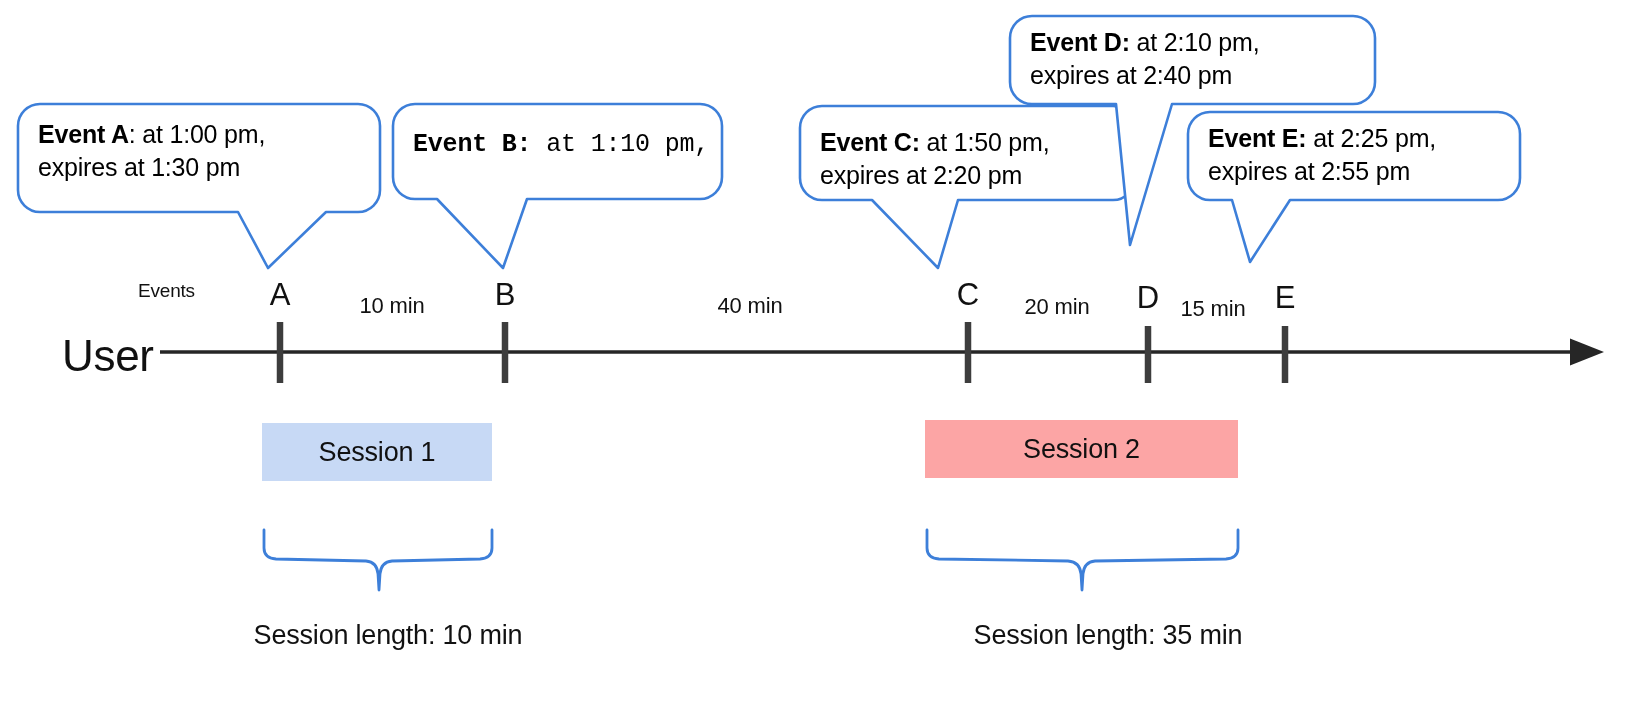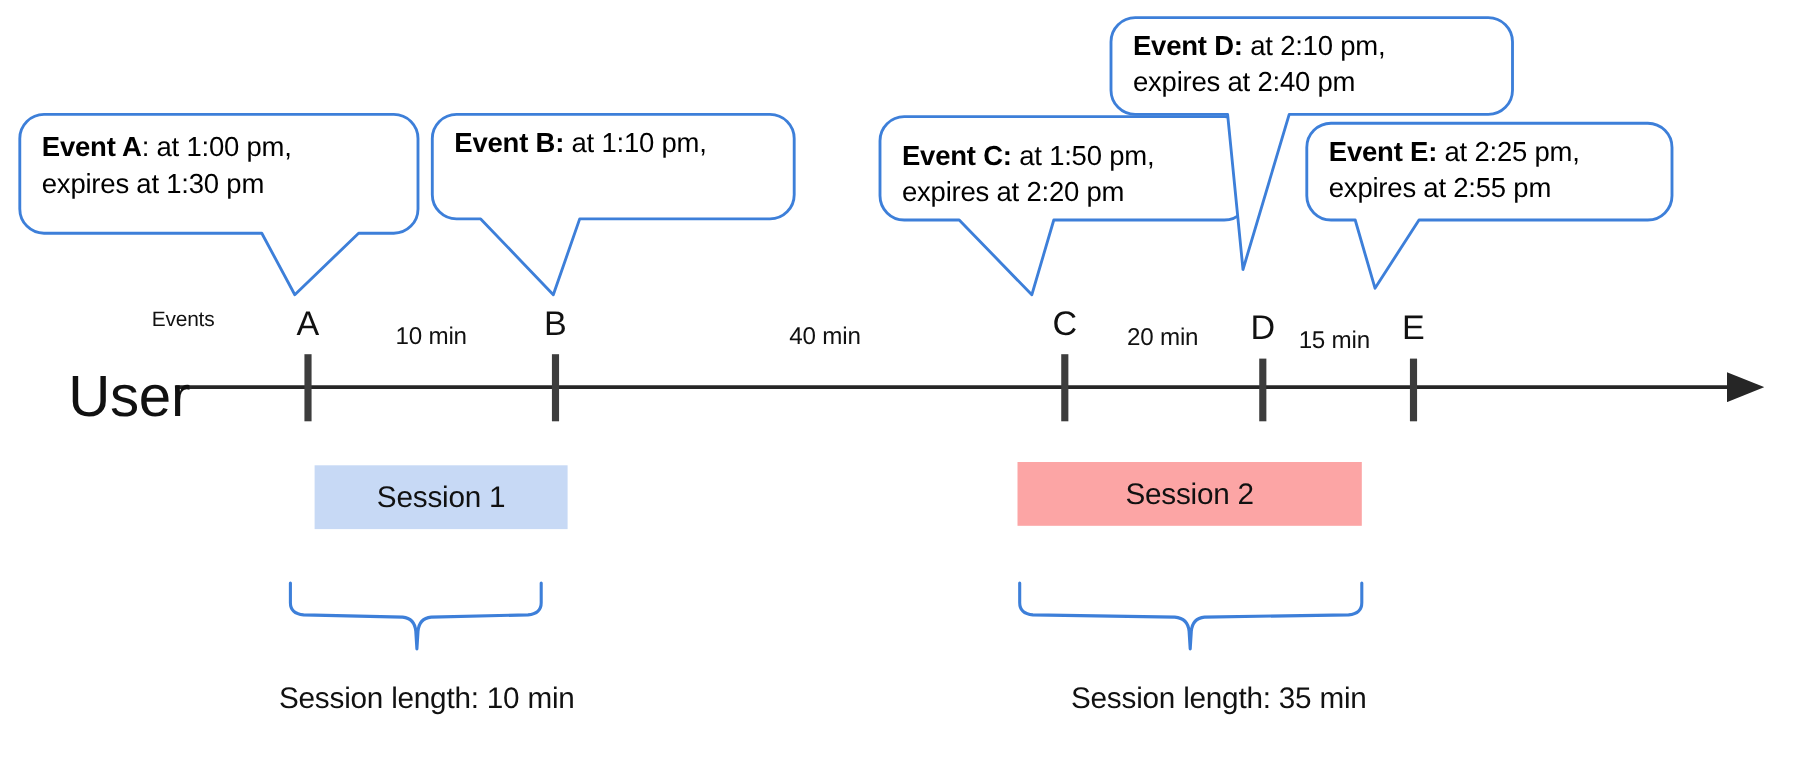--- a/index.html
+++ b/index.html
@@ -5,21 +5,21 @@
   html,body{margin:0;padding:0;background:#ffffff;}
   body{width:1634px;height:702px;overflow:hidden;font-family:"Liberation Sans",sans-serif;color:#1a1a1a;}
   #stage{position:relative;width:1634px;height:702px;}
   svg.layer{position:absolute;left:0;top:0;width:1634px;height:702px;overflow:visible;}
   .callout{position:absolute;box-sizing:border-box;padding:14px 18px 12px 20px;
            font-size:25px;line-height:1.32;color:#000;letter-spacing:-0.2px;white-space:nowrap;}
   .callout b{font-weight:bold;}
   .axis-letter{position:absolute;font-size:31px;line-height:1;color:#111;text-align:center;transform:translateX(-50%);}
   .interval{position:absolute;font-size:22px;line-height:1;color:#111;text-align:left;transform:translateX(-50%);letter-spacing:-0.2px;}
   .events-label{position:absolute;font-size:19px;line-height:1;color:#111;letter-spacing:-0.2px;}
-  .user-label{position:absolute;font-size:53px;line-height:1;color:#111;letter-spacing:-0.3px;}
+  .user-label{position:absolute;font-size:44px;line-height:1;color:#111;letter-spacing:-0.3px;}
   .session-box{position:absolute;box-sizing:border-box;display:flex;align-items:center;justify-content:center;
                font-size:27px;color:#111;letter-spacing:-0.2px;}
   .session-len{position:absolute;font-size:27px;line-height:1;color:#111;text-align:center;
                transform:translateX(-50%);letter-spacing:-0.2px;white-space:nowrap;}
 </style>
 </head>
 <body>
 
 <div id="stage">
 
@@ -39,21 +39,21 @@
 
     <path d="M 1210,112 L 1498,112 A 22,22 0 0 1 1520,134 L 1520,178 A 22,22 0 0 1 1498,200
          L 1290,200 L 1250,262 L 1232,200 L 1210,200 A 22,22 0 0 1 1188,178 L 1188,134 A 22,22 0 0 1 1210,112 Z" fill="#ffffff" stroke="#3d7fd9" stroke-width="2.6" stroke-linejoin="round"></path>
   </svg>
 
   <div class="callout" style="left:18px;top:104px;width:362px;height:108px;">
     <span><b>Event A</b><span>:</span><span> at 1:00 pm,</span></span><br>
     <span>expires at 1:30 pm</span>
   </div>
 
-  <div class="callout" style="left:393px;top:104px;width:329px;height:95px;padding-top:10px;">
+  <div class="callout" style="left:393px;top:104px;width:329px;height:95px;padding-top:24px;font-family:Liberation Mono, monospace;">
     <span><b>Event B:</b><span> at 1:10 pm,</span></span><br>
   </div>
 
   <div class="callout" style="left:800px;top:106px;width:335px;height:94px;padding-top:20px;">
     <span><b>Event C:</b><span> at 1:50 pm,</span></span><br>
     <span>expires at 2:20 pm</span>
   </div>
 
   <div class="callout" style="left:1010px;top:16px;width:365px;height:88px;padding-top:10px;">
     <span><b>Event D:</b><span> at 2:10 pm,</span></span><br>
@@ -104,19 +104,19 @@
   <div class="axis-letter" style="left:505px;top:279px;">B</div>
   <div class="axis-letter" style="left:968px;top:279px;">C</div>
   <div class="axis-letter" style="left:1148px;top:282px;">D</div>
   <div class="axis-letter" style="left:1285px;top:282px;">E</div>
 
   <div class="interval" style="left:392px;top:295px;">10 min</div>
   <div class="interval" style="left:750px;top:295px;">40 min</div>
   <div class="interval" style="left:1057px;top:296px;">20 min</div>
   <div class="interval" style="left:1213px;top:298px;">15 min</div>
 
-  <div class="session-box" style="left:262px;top:423px;width:230px;height:58px;background:#c7d9f5;margin-left:24px;">Session 1</div>
+  <div class="session-box" style="left:262px;top:423px;width:230px;height:58px;background:#c7d9f5;">Session 1</div>
   <div class="session-box" style="left:925px;top:420px;width:313px;height:58px;background:#fca5a5;">Session 2</div>
 
   <div class="session-len" style="left:388px;top:622px;">Session length: 10 min</div>
   <div class="session-len" style="left:1108px;top:622px;">Session length: 35 min</div>
 
 </div>
 
 </body></html>

